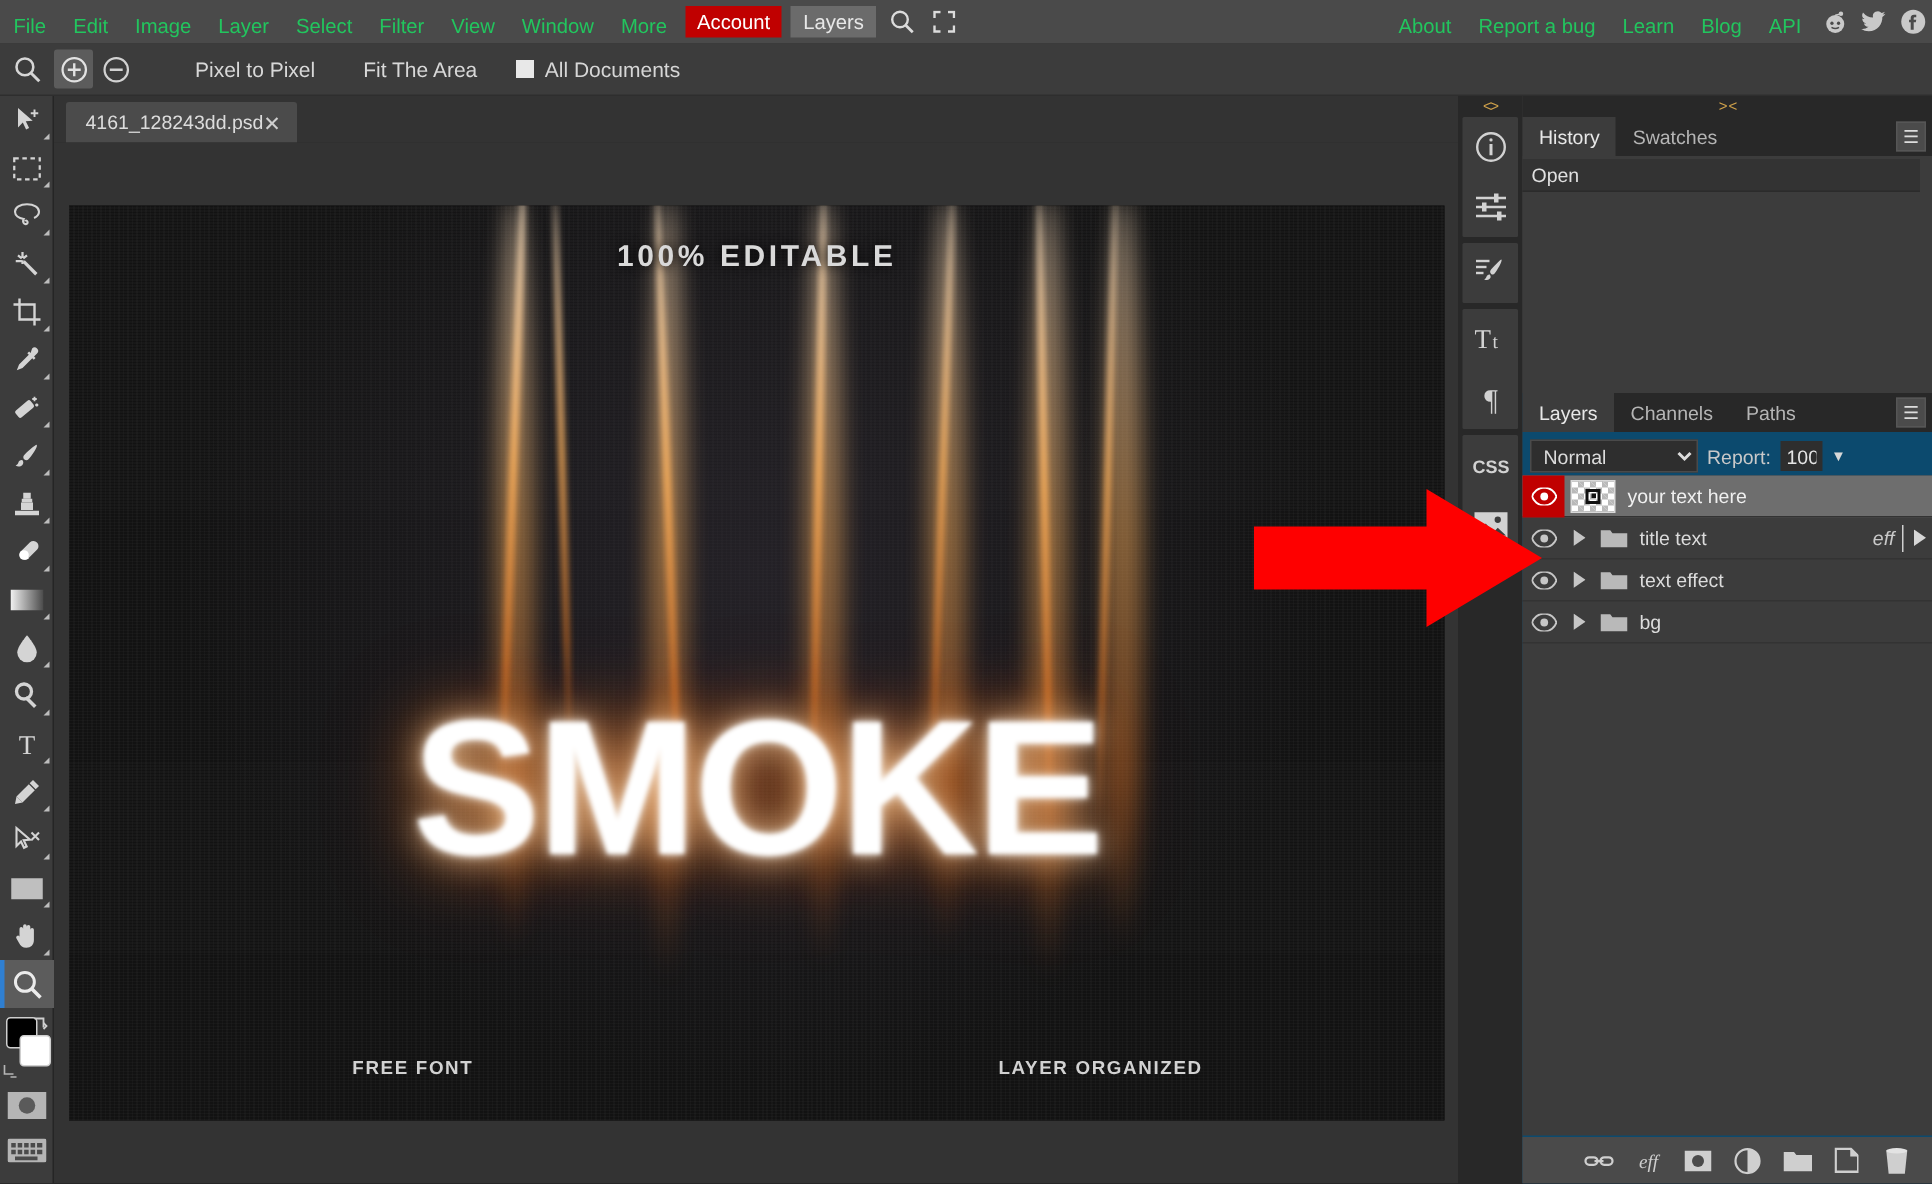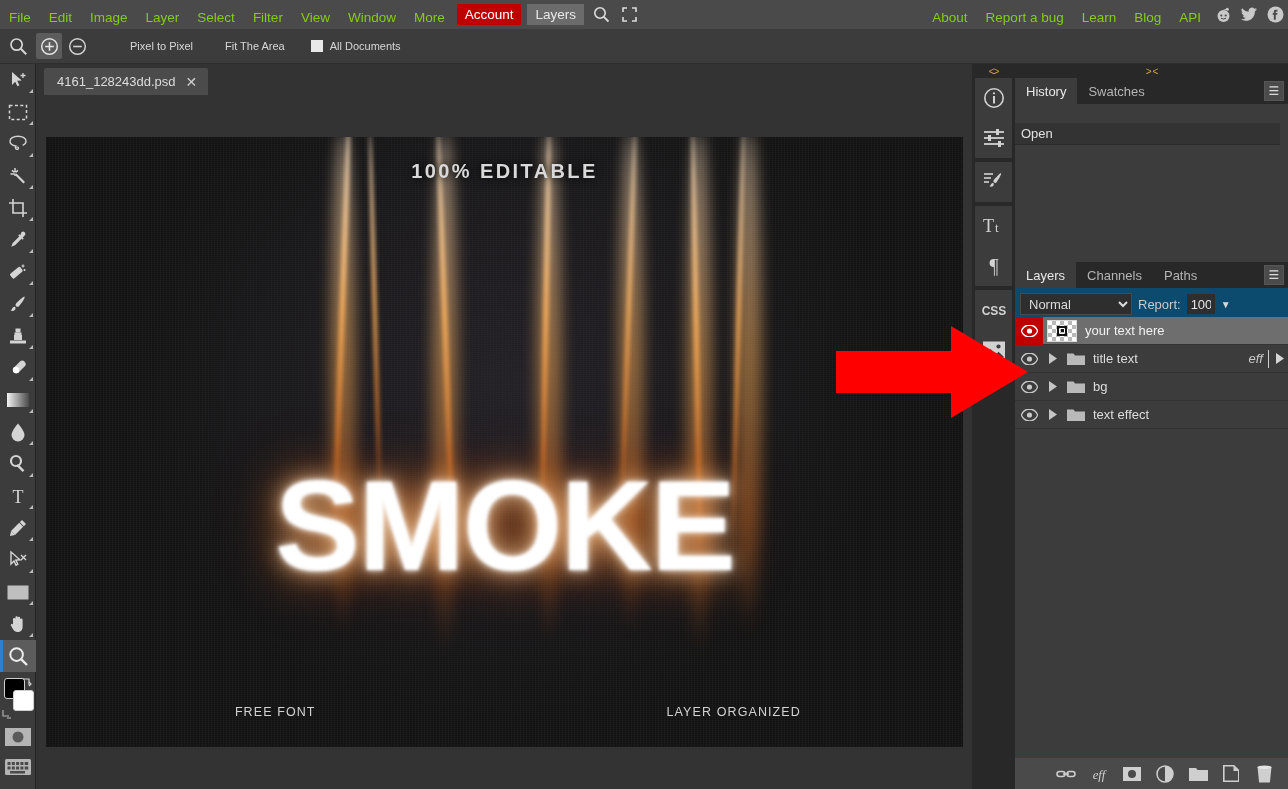--- a/index.html
+++ b/index.html
@@ -15,21 +15,21 @@
 
   
   .menubar {
     position: absolute; left: 0; top: 0; width: 1288px; height: 29px;
     background: #4a4a4a;
     display: flex; align-items: center;
     font-size: 13.5px;
   }
   .menu-item {
     padding: 0 9px; line-height: 29px; height: 24px;
-    color: #84cc16; white-space: nowrap; cursor: default;
+    color: #22c55e; white-space: nowrap; cursor: default;
   }
   .menu-item.accent {
     background: #c00000; color: #fff; font-weight: normal;
     padding: 2px 8px; line-height: 19px; height: 21px;
     display: flex; align-items: center; margin: 0 3px;
   }
   .menu-item.donate {
     background: #6b6b6b; color: #e8e8e8;
     padding: 2px 8px; line-height: 19px; height: 21px;
     display: flex; align-items: center; margin: 0 3px;
@@ -39,21 +39,21 @@
     cursor: default;
   }
   .menu-spacer { flex: 1; }
   .social { width: 26px; height: 29px; display: flex; align-items: center; justify-content: center; }
 
   
   .optionsbar {
     position: absolute; left: 0; top: 29px; width: 1288px; height: 35px;
     background: #3c3c3c;
     display: flex; align-items: center;
-    font-size: 11px;
+    font-size: 14px;
     border-bottom: 1px solid #2e2e2e;
   }
   .ob-icon { width: 36px; height: 35px; display:flex; align-items:center; justify-content:center; }
   .ob-zoombtn {
     width: 26px; height: 26px; margin-right: 2px;
     display: flex; align-items: center; justify-content: center;
     border-radius: 2px;
   }
   .ob-zoombtn.active { background: #5c5c5c; }
   .ob-text { padding: 0 16px; color: #d8d8d8; white-space: nowrap; }
@@ -99,21 +99,21 @@
   }
 
   
   .tabbar {
     position: absolute; left: 36px; top: 64px; width: 936px; height: 31px;
     background: #333333;
   }
   .doctab {
     position: absolute; left: 8px; top: 4px; height: 27px;
     background: #4b4b4b;
-    display: flex; align-items: center; gap: 10px;
+    display: flex; align-items: center; 
     padding: 0 11px 0 13px;
     font-size: 13px; color: #dcdcdc;
     border-radius: 2px 2px 0 0;
   }
   .doctab .x { color: #cfcfcf; font-size: 14px; line-height: 1; }
 
   
   .canvasarea {
     position: absolute; left: 36px; top: 95px; width: 936px; height: 694px;
     background: #333333;
@@ -161,21 +161,21 @@
       0 0 6px rgba(255,255,255,0.95),
       0 0 22px rgba(255,210,160,0.85),
       0 0 44px rgba(255,140,50,0.75),
       0 0 70px rgba(200,70,20,0.45);
     filter: blur(1.4px);
   }
   .footer-row {
     position: absolute; left: 0; right: 0; top: 568px;
     display: flex; font-size: 12.5px; letter-spacing: 1.1px; color: #d2d2d2;
   }
-  .footer-row > span { flex: 1; text-align: center; }
+  .footer-row > span { flex: 1; text-align: center; font-weight: bold; }
 
   
   .red-arrow {
     position: absolute; left: 836px; top: 326px;
     width: 192px; height: 92px;
     pointer-events: none; z-index: 60;
   }
 
   
   .rail {
@@ -203,21 +203,21 @@
   .ptab {
     height: 26px; padding: 0 11px; font-size: 13px; color: #b5b5b5;
     display: flex; align-items: center;
   }
   .ptab.active { background: #3c3c3c; color: #e8e8e8; }
   .hamburger {
     position: absolute; right: 4px; top: 3px; width: 20px; height: 20px;
     background: #4b4b4b; display: flex; align-items: center; justify-content: center;
     color: #dcdcdc; font-size: 12px; border: 1px solid #565656;
   }
-  .historybody { height: 158px; background: #3c3c3c; padding-top: 19px; }
+  .historybody { height: 158px; background: #3c3c3c; padding-top: 2px; }
   .hist-item {
     height: 22px; background: #333333; display: flex; align-items: center;
     padding-left: 6px; font-size: 13px; color: #e0e0e0; margin: 0 8px 0 0;
     border-bottom: 1px solid #2b2b2b;
   }
 
   .layerspanel { position: absolute; left: 0; top: 198px; width: 273px; height: 527px; background: #0c4a6e; }
   .lp-controls { padding: 4px 5px 0 5px; }
   .lp-row1 { display: flex; align-items: center; gap: 6px; height: 24px; font-size: 13px; }
   .blendsel {
@@ -763,41 +763,41 @@
           <div class="arrowcell">
             <svg width="8" height="11" viewBox="0 0 8 11">
                 <path d="M0 0l8 5.5L0 11z" fill="#c6c6c6"></path>
               </svg>
           </div>
           <div class="foldercell">
             <svg width="18" height="13" viewBox="0 0 18 13">
                 <path d="M0 1.5h6.5l1.5 2H18V13H0z" fill="#b9b9b9"></path>
               </svg>
           </div>
-          <div class="layername">bg</div>
+          <div class="layername">text effect</div>
         </div>
 
         <div class="layer">
           <div class="eyecell">
             <svg width="17" height="12" viewBox="0 0 17 12">
                 <path d="M8.5 0C4.5 0 1.3 3 .4 6c.9 3 4.1 6 8.1 6s7.2-3 8.1-6C15.7 3 12.5 0 8.5 0z" fill="none" stroke="#c6c6c6" stroke-width="1.3"></path>
                 <circle cx="8.5" cy="6" r="2.6" fill="#c6c6c6"></circle>
               </svg>
           </div>
           <div class="arrowcell">
             <svg width="8" height="11" viewBox="0 0 8 11">
                 <path d="M0 0l8 5.5L0 11z" fill="#c6c6c6"></path>
               </svg>
           </div>
           <div class="foldercell">
             <svg width="18" height="13" viewBox="0 0 18 13">
                 <path d="M0 1.5h6.5l1.5 2H18V13H0z" fill="#b9b9b9"></path>
               </svg>
           </div>
-          <div class="layername">text effect</div>
+          <div class="layername">bg</div>
         </div>
       </div>
 
       <div class="lp-footer">
         <div class="fbtn">
           <svg width="20" height="10" viewBox="0 0 20 10">
               <rect x="1" y="2.5" width="8" height="5" rx="2.5" fill="none" stroke="#cfcfcf" stroke-width="1.5"></rect>
               <rect x="11" y="2.5" width="8" height="5" rx="2.5" fill="none" stroke="#cfcfcf" stroke-width="1.5"></rect>
               <line x1="7" y1="5" x2="13" y2="5" stroke="#cfcfcf" stroke-width="1.5"></line>
             </svg>

